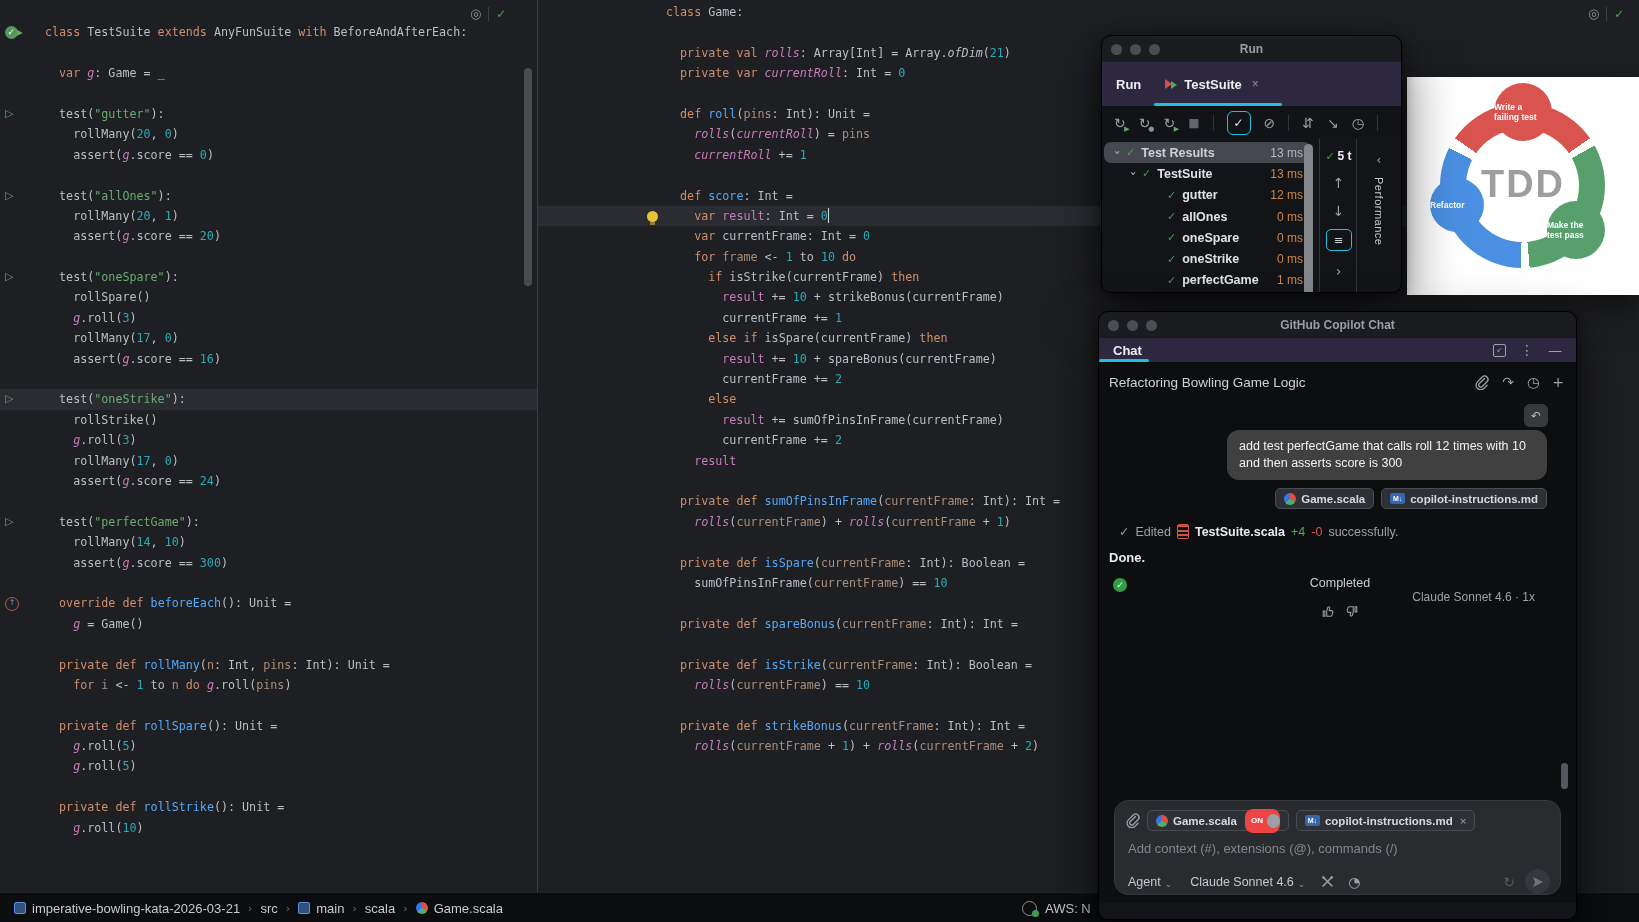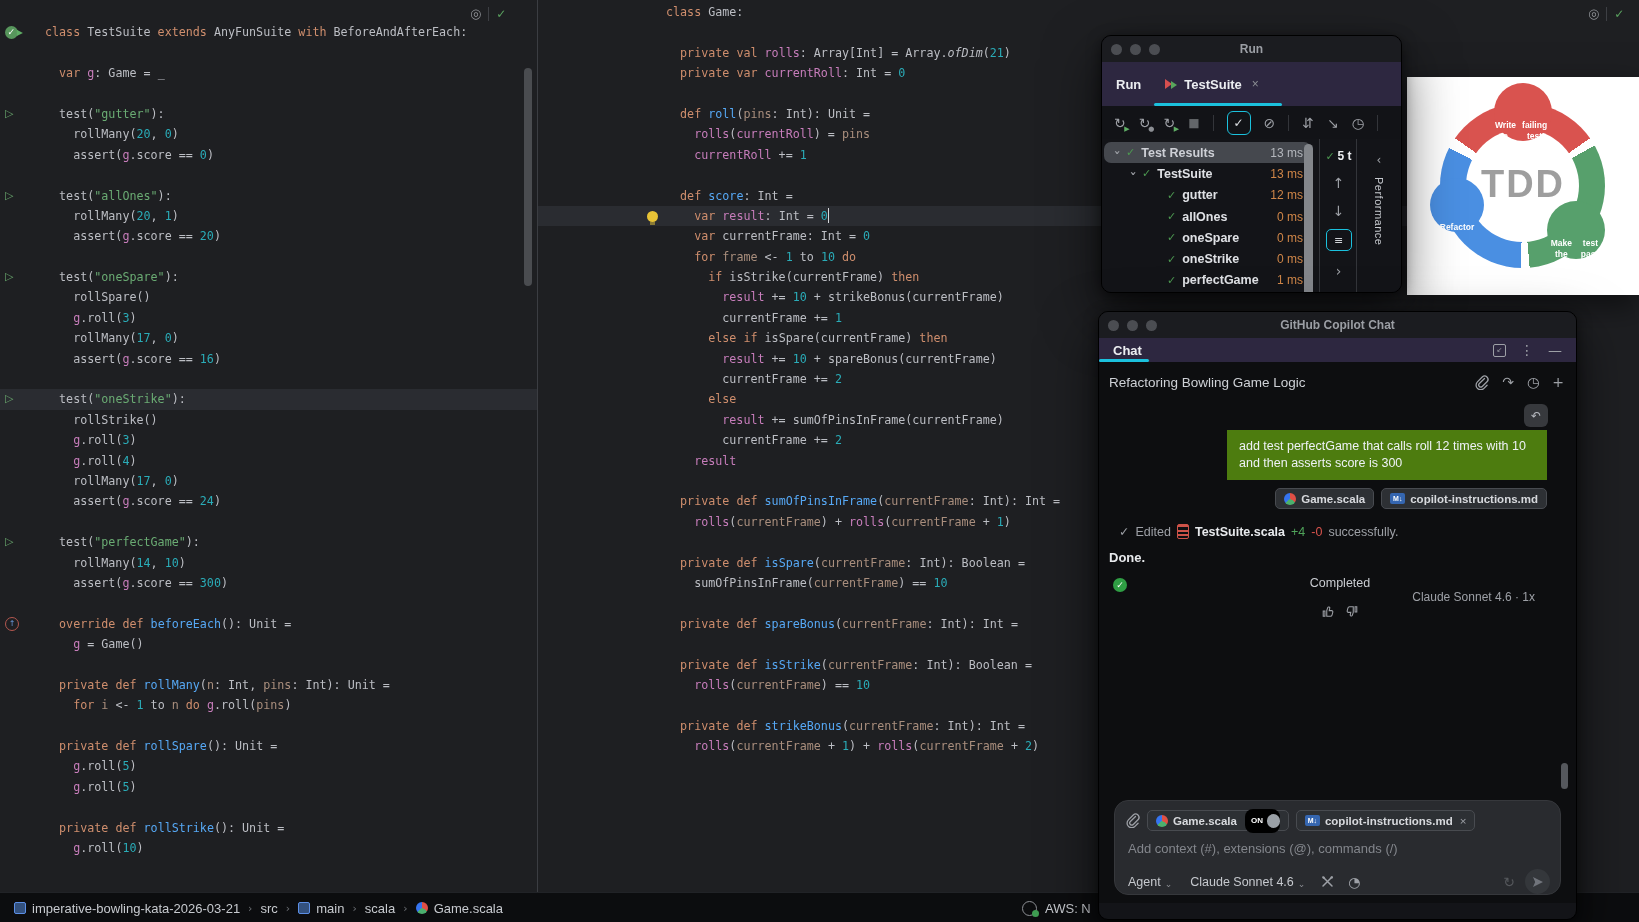--- a/index.html
+++ b/index.html
@@ -9,21 +9,21 @@
   .pane{position:absolute;top:2px;}
   #left-pane{left:0;width:537px;}
   #middle-pane{left:537px;width:1102px;}
   .code-line{display:flex;height:20.4px;line-height:20.4px;white-space:pre;
              font-family:"DejaVu Sans Mono",monospace;font-size:11.7px;}
   .code-line.hl{background:#2a2c31;}
   .code-line .gutter{flex:0 0 auto;display:flex;align-items:center;position:relative;}
   #left-pane .gutter{width:45px;padding-left:5px;box-sizing:border-box;}
   #middle-pane .gutter{width:129px;justify-content:flex-end;padding-right:8px;box-sizing:border-box;}
   .tok-k{color:#cf8e6d;} .tok-d{color:#bcbec4;} .tok-s{color:#6aab73;} .tok-n{color:#2aacb8;}
-  .tok-f{color:#56a8f5;} .tok-p{color:#c77dbb;} .tok-pv{color:#c77dbb;}
+  .tok-f{color:#56a8f5;} .tok-p{color:#c77dbb;font-style:italic;} .tok-pv{color:#c77dbb;}
   .tok-pa{color:#a98e7d;} .tok-it{color:#bcbec4;font-style:italic;}
   .caret{display:inline-block;width:1.5px;height:15px;background:#d6d8dc;vertical-align:-3px;}
   .gi-run{color:#6aaa6e;font-size:11px;font-family:"DejaVu Sans";}
   .gi-runclass{width:13px;height:13px;border-radius:50%;background:#57965c;position:relative;display:inline-block;}
   .gi-runclass .c{position:absolute;left:2.5px;top:-4px;color:#fff;font-size:9px;font-family:"DejaVu Sans";}
   .gi-runclass .p{position:absolute;right:-5px;bottom:-4px;color:#5fad65;font-size:8px;font-family:"DejaVu Sans";}
   .gi-override{width:12px;height:12px;border-radius:50%;border:1.5px solid #b3574f;color:#6a9ade;
                font-size:8px;display:inline-flex;align-items:center;justify-content:center;font-family:"DejaVu Sans";}
   .gi-bulb{width:11px;height:11px;border-radius:50%;background:#e8c336;position:relative;display:inline-block;}
   .gi-bulb::after{content:"";position:absolute;left:3px;bottom:-3px;width:5px;height:3px;background:#8a7a35;}
@@ -85,36 +85,36 @@
   #rw-perf .col{color:#9da0a6;font-size:12px;margin-top:14px;font-family:"DejaVu Sans";}
   .vtext{writing-mode:vertical-rl;font-size:11px;color:#c6c9ce;margin-top:10px;letter-spacing:.5px;}
   
   #tdd-image{position:absolute;left:1407px;top:77px;width:232px;height:218px;background:#fff;z-index:9;
              box-shadow:0 10px 30px rgba(0,0,0,.5);}
   .ring{position:absolute;left:33px;top:26px;width:165px;height:165px;border-radius:50%;}
   .ring::after{content:"";position:absolute;left:26px;top:26px;right:26px;bottom:26px;background:#fff;border-radius:50%;}
   .tdd-center{position:absolute;left:0;top:86px;width:232px;text-align:center;font-size:38px;font-weight:bold;
               color:#9e9e9e;letter-spacing:2px;}
   .blob{position:absolute;border-radius:50%;color:#fff;font-size:8.5px;font-weight:bold;text-align:center;
-        display:flex;flex-direction:row;align-items:flex-end;justify-content:center;line-height:10.5px;}
+        display:flex;flex-direction:column;align-items:flex-start;justify-content:center;line-height:10.5px;}
   
   #chat-window{left:1098px;top:311px;width:477px;height:607px;z-index:20;}
   #chat-window .tabrow{height:24px;justify-content:flex-end;}
   .cw-tab-label{margin-left:14px;font-size:13px;font-weight:bold;color:#eceef1;}
   .cw-tab-icons{margin-left:auto;margin-right:14px;display:flex;align-items:center;gap:14px;}
   .box-sm{width:11px;height:11px;border:1.5px solid #9da0a6;border-radius:2px;display:inline-flex;
           align-items:center;justify-content:center;font-size:7px;color:#9da0a6;font-family:"DejaVu Sans";}
   .cw-body{position:relative;height:541px;background:#0d0e10;}
   .thread-row{position:absolute;left:10px;right:12px;top:12px;display:flex;align-items:center;}
   .thread-title{font-size:13.5px;color:#ced1d6;}
   .thread-icons{margin-left:auto;display:flex;align-items:center;gap:13px;}
   .undo-pill{position:absolute;right:28px;top:42px;width:24px;height:23px;background:#37393d;border-radius:6px;
              display:flex;align-items:center;justify-content:center;color:#b7bac0;font-size:12px;
              font-family:"DejaVu Sans";}
-  .bubble{position:absolute;right:29px;top:68px;width:296px;background:#4d7c0f;border-radius:0;
+  .bubble{position:absolute;right:29px;top:68px;width:296px;background:#404040;border-radius:12px;
           padding:8px 12px;color:#eef2f6;font-size:12.5px;line-height:17px;margin-left:43px;}
   .msg-chips{position:absolute;right:29px;top:126px;display:flex;gap:7px;}
   .chip{display:inline-flex;align-items:center;gap:5px;background:#2d3034;border:1px solid #484b50;
         border-radius:5px;padding:2px 8px;font-size:11.5px;font-weight:bold;color:#d7d9dd;height:15px;}
   .scala-ic{width:12px;height:12px;border-radius:50%;display:inline-block;
             background:conic-gradient(#e04f45 0 120deg,#4caf6e 120deg 225deg,#3574f0 225deg 360deg);}
   .md-ic{width:15px;height:11px;border-radius:2px;background:#3566b0;color:#fff;font-size:7px;font-weight:bold;
          display:inline-flex;align-items:center;justify-content:center;}
   .chip .x{color:#9da0a6;font-weight:normal;margin-left:2px;}
   .edited-row{position:absolute;left:20px;top:162px;display:flex;align-items:center;gap:6px;font-size:12.5px;
@@ -126,21 +126,21 @@
   .done-check{position:absolute;left:14px;top:216px;width:14px;height:14px;border-radius:50%;background:#2f9e44;
               color:#fff;font-size:9px;display:flex;align-items:center;justify-content:center;
               font-family:"DejaVu Sans";}
   .completed-row{position:absolute;left:34px;right:29px;top:214px;display:flex;align-items:center;flex-direction:column;}
   .completed-label{font-size:12.5px;color:#c9ccd1;}
   .model-used{margin-left:auto;font-size:12px;color:#9da0a6;margin-right:12px;}
   .thumbs{display:flex;gap:10px;}
   .input-box{position:absolute;left:15px;right:15px;top:438px;height:95px;background:#292b2f;
              border:1px solid #36383c;border-radius:14px;box-sizing:border-box;}
   .in-chips{position:absolute;left:10px;top:9px;display:flex;align-items:center;gap:7px;}
-  .toggle{display:inline-flex;align-items:center;background:#000000;border-radius:8px;height:24px;margin-left:3px;}
+  .toggle{display:inline-flex;align-items:center;background:#ef4444;border-radius:8px;height:24px;margin-left:3px;}
   .toggle .on{color:#fff;font-size:8px;font-weight:bold;padding:0 4px 0 6px;}
   .toggle .knob{width:13px;height:14px;border-radius:7px;background:#9aa0a6;}
   .in-placeholder{position:absolute;left:13px;top:40px;font-size:13px;color:#83868c;}
   .in-footer{position:absolute;left:13px;right:10px;top:68px;display:flex;align-items:center;}
   .sel-ctl{display:flex;align-items:flex-end;gap:4px;font-size:12.5px;color:#c6c9ce;}
   .sel-ctl .dn{color:#8c8f94;font-size:9px;font-family:"DejaVu Sans";}
   .send-area{margin-left:auto;display:flex;align-items:center;gap:10px;}
   .send-circle{width:25px;height:25px;border-radius:50%;background:#34373b;display:flex;align-items:center;
                justify-content:center;}
   .ticon.dim{color:#55585c;}
@@ -178,21 +178,20 @@
       <div class="code-line"><span class="gutter"></span><span class="code"></span></div>
       <div class="code-line"><span class="gutter"><span class="gi-run">▷</span></span><span class="code"><span class="tok-d">  test(</span><span class="tok-s">"oneSpare"</span><span class="tok-d">):</span></span></div>
       <div class="code-line"><span class="gutter"></span><span class="code"><span class="tok-d">    rollSpare()</span></span></div>
       <div class="code-line"><span class="gutter"></span><span class="code"><span class="tok-d">    </span><span class="tok-p">g</span><span class="tok-d">.roll(</span><span class="tok-n">3</span><span class="tok-d">)</span></span></div>
       <div class="code-line"><span class="gutter"></span><span class="code"><span class="tok-d">    rollMany(</span><span class="tok-n">17</span><span class="tok-d">, </span><span class="tok-n">0</span><span class="tok-d">)</span></span></div>
       <div class="code-line"><span class="gutter"></span><span class="code"><span class="tok-d">    assert(</span><span class="tok-p">g</span><span class="tok-d">.score == </span><span class="tok-n">16</span><span class="tok-d">)</span></span></div>
       <div class="code-line"><span class="gutter"></span><span class="code"></span></div>
       <div class="code-line hl"><span class="gutter"><span class="gi-run">▷</span></span><span class="code"><span class="tok-d">  test(</span><span class="tok-s">"oneStrike"</span><span class="tok-d">):</span></span></div>
       <div class="code-line"><span class="gutter"></span><span class="code"><span class="tok-d">    rollStrike()</span></span></div>
       <div class="code-line"><span class="gutter"></span><span class="code"><span class="tok-d">    </span><span class="tok-p">g</span><span class="tok-d">.roll(</span><span class="tok-n">3</span><span class="tok-d">)</span></span></div>
-      <div class="code-line"><span class="gutter"></span><span class="code"><span class="tok-d">    </span><span class="tok-p">g</span><span class="tok-d">.roll(</span><span class="tok-n">4</span><span class="tok-d">)</span></span></div>
       <div class="code-line"><span class="gutter"></span><span class="code"><span class="tok-d">    rollMany(</span><span class="tok-n">17</span><span class="tok-d">, </span><span class="tok-n">0</span><span class="tok-d">)</span></span></div>
       <div class="code-line"><span class="gutter"></span><span class="code"><span class="tok-d">    assert(</span><span class="tok-p">g</span><span class="tok-d">.score == </span><span class="tok-n">24</span><span class="tok-d">)</span></span></div>
       <div class="code-line"><span class="gutter"></span><span class="code"></span></div>
       <div class="code-line"><span class="gutter"><span class="gi-run">▷</span></span><span class="code"><span class="tok-d">  test(</span><span class="tok-s">"perfectGame"</span><span class="tok-d">):</span></span></div>
       <div class="code-line"><span class="gutter"></span><span class="code"><span class="tok-d">    rollMany(</span><span class="tok-n">14</span><span class="tok-d">, </span><span class="tok-n">10</span><span class="tok-d">)</span></span></div>
       <div class="code-line"><span class="gutter"></span><span class="code"><span class="tok-d">    assert(</span><span class="tok-p">g</span><span class="tok-d">.score == </span><span class="tok-n">300</span><span class="tok-d">)</span></span></div>
       <div class="code-line"><span class="gutter"></span><span class="code"></span></div>
       <div class="code-line"><span class="gutter"><span class="gi-override">↑</span></span><span class="code"><span class="tok-d">  </span><span class="tok-k">override</span><span class="tok-d"> </span><span class="tok-k">def</span><span class="tok-d"> </span><span class="tok-f">beforeEach</span><span class="tok-d">(): Unit =</span></span></div>
       <div class="code-line"><span class="gutter"></span><span class="code"><span class="tok-d">    </span><span class="tok-p">g</span><span class="tok-d"> = Game()</span></span></div>
       <div class="code-line"><span class="gutter"></span><span class="code"></span></div>

